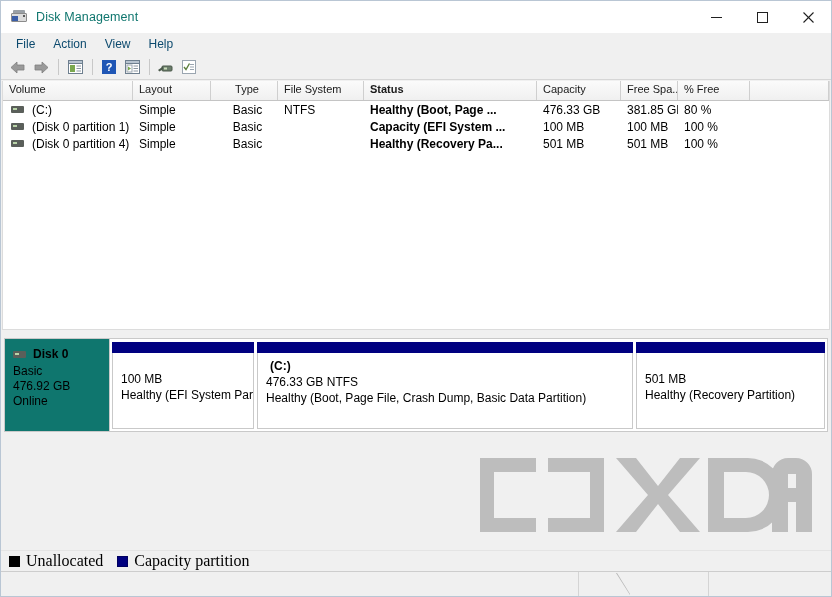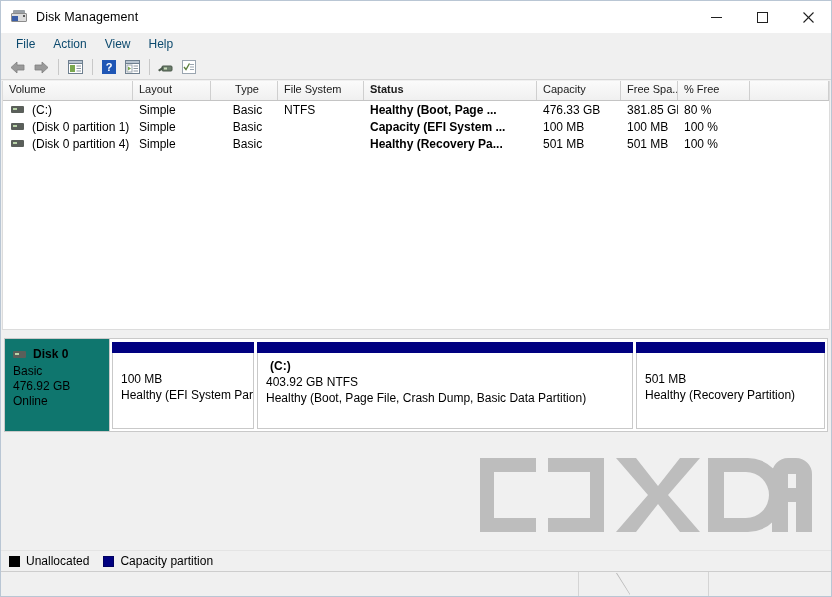--- a/index.html
+++ b/index.html
@@ -36,21 +36,21 @@
     position:absolute;left:2px;top:1px;width:12px;height:4px;
     background:#9aa0a6;border-radius:1px 1px 0 0;
   }
   .app-icon .plug{
     position:absolute;left:1px;top:7px;width:6px;height:5px;background:#3b5ea8;
   }
   .app-icon .dot{
     position:absolute;right:2px;top:6px;width:2px;height:2px;background:#5a5a5a;
   }
   .title-text{
-    font-size:12.5px;color:#000000;letter-spacing:0.1px;
+    font-size:12.5px;color:#0f766e;letter-spacing:0.1px;
   }
   .win-btns{
     position:absolute;right:0;top:0;height:32px;display:flex;
   }
   .win-btn{
     width:46px;height:32px;display:flex;align-items:center;justify-content:center;
     font-size:12px;color:#202020;
   }
   .win-btn svg{display:block;}
 
@@ -198,21 +198,21 @@
   .watermark svg{display:block;}
 
   
   .legend{
     flex:0 0 20px;height:20px;background:#f0f0f0;
     display:flex;align-items:center;padding-left:8px;
     border-top:1px solid #e4e4e4;
   }
   .leg{display:flex;align-items:center;margin-right:14px;}
   .leg .sw{width:11px;height:11px;margin-right:6px;border:1px solid rgba(0,0,0,.25);box-sizing:border-box;}
-  .leg span{font-size:12px;}
+  .leg span{font-size:16px;font-family:Liberation Serif, serif;}
 
   
   .statusbar{
     flex:0 0 24px;height:24px;background:#f0f0f0;
     border-top:1px solid #cdcdcd;
     display:flex;align-items:stretch;
     position:relative;
   }
   .sb-cell{height:100%;box-sizing:border-box;}
   .sb1{flex:1 1 auto;border-right:1px solid #d4d4d4;}
@@ -408,21 +408,21 @@
           <div class="body">
             <div class="ln">100 MB</div>
             <div class="ln">Healthy (EFI System Par</div>
           </div>
         </div>
 
         <div class="part p2">
           <div class="bar"></div>
           <div class="body" style="padding-top:5px;">
             <div class="ln lbl">(C:)</div>
-            <div class="ln">403.92 GB NTFS</div>
+            <div class="ln">476.33 GB NTFS</div>
             <div class="ln">Healthy (Boot, Page File, Crash Dump, Basic Data Partition)</div>
           </div>
         </div>
 
         <div class="part p3">
           <div class="bar"></div>
           <div class="body">
             <div class="ln">501 MB</div>
             <div class="ln">Healthy (Recovery Partition)</div>
           </div>

